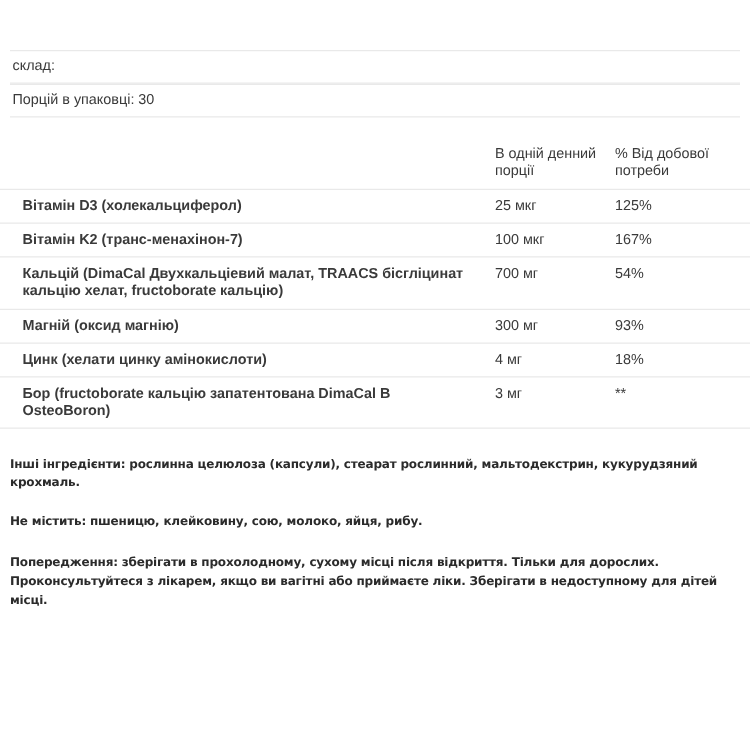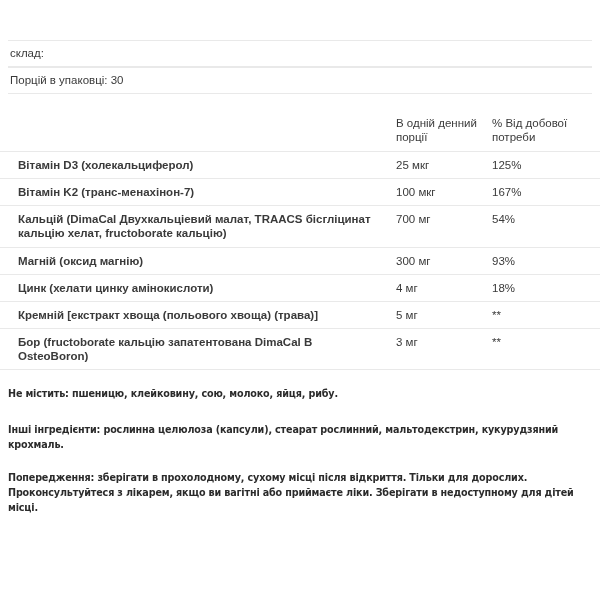--- a/index.html
+++ b/index.html
@@ -160,31 +160,26 @@
         <td class="col-name">Магній (оксид магнію)</td>
         <td class="col-amt">300 мг</td>
         <td class="col-dv">93%</td>
       </tr>
       <tr>
         <td class="col-name">Цинк (хелати цинку амінокислоти)</td>
         <td class="col-amt">4 мг</td>
         <td class="col-dv">18%</td>
       </tr>
       <tr>
-        <td class="col-name">Кремній [екстракт хвоща (польового хвоща) (трава)]</td>
-        <td class="col-amt">5 мг</td>
-        <td class="col-dv">**</td>
-      </tr>
-      <tr>
         <td class="col-name">Бор (fructoborate кальцію запатентована DimaCal B OsteoBoron)</td>
         <td class="col-amt">3 мг</td>
         <td class="col-dv">**</td>
       </tr>
     </tbody>
   </table>
 
   <div class="bottom">
+    <p class="para ingredients">Інші інгредієнти: рослинна целюлоза (капсули), стеарат рослинний, мальтодекстрин, кукурудзяний крохмаль.</p>
     <p class="para free-of">Не містить: пшеницю, клейковину, сою, молоко, яйця, рибу.</p>
-    <p class="para ingredients">Інші інгредієнти: рослинна целюлоза (капсули), стеарат рослинний, мальтодекстрин, кукурудзяний крохмаль.</p>
     <p class="para warning">Попередження: зберігати в прохолодному, сухому місці після відкриття. Тільки для дорослих. Проконсультуйтеся з лікарем, якщо ви вагітні або приймаєте ліки. Зберігати в недоступному для дітей місці.</p>
   </div>
 
 </div>
 
 </body></html>

